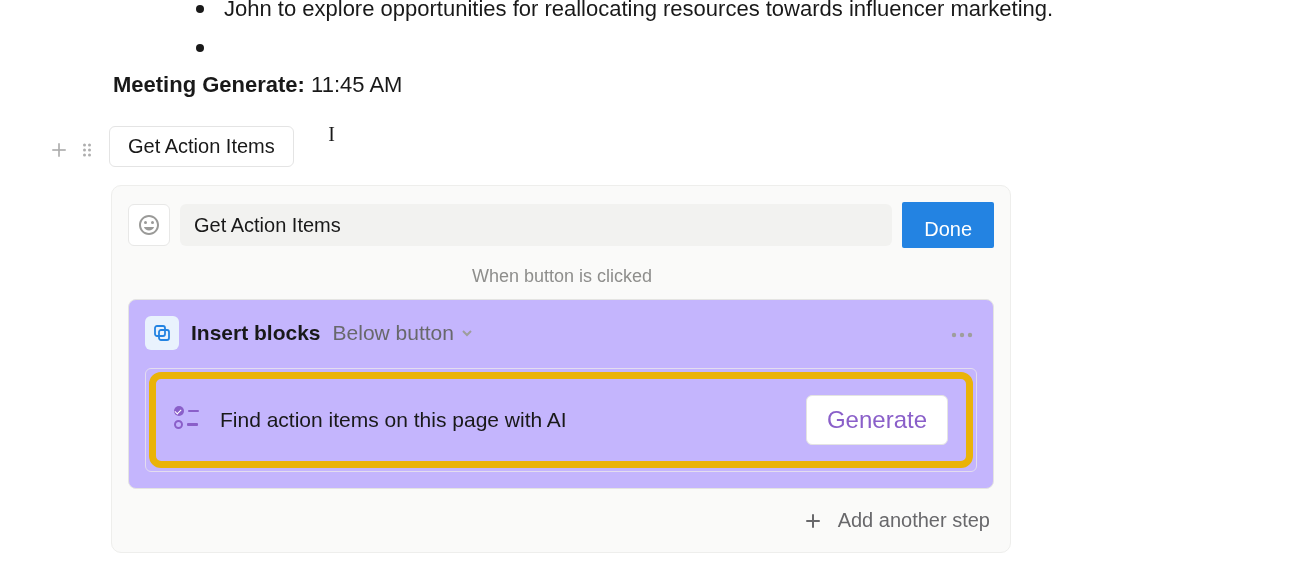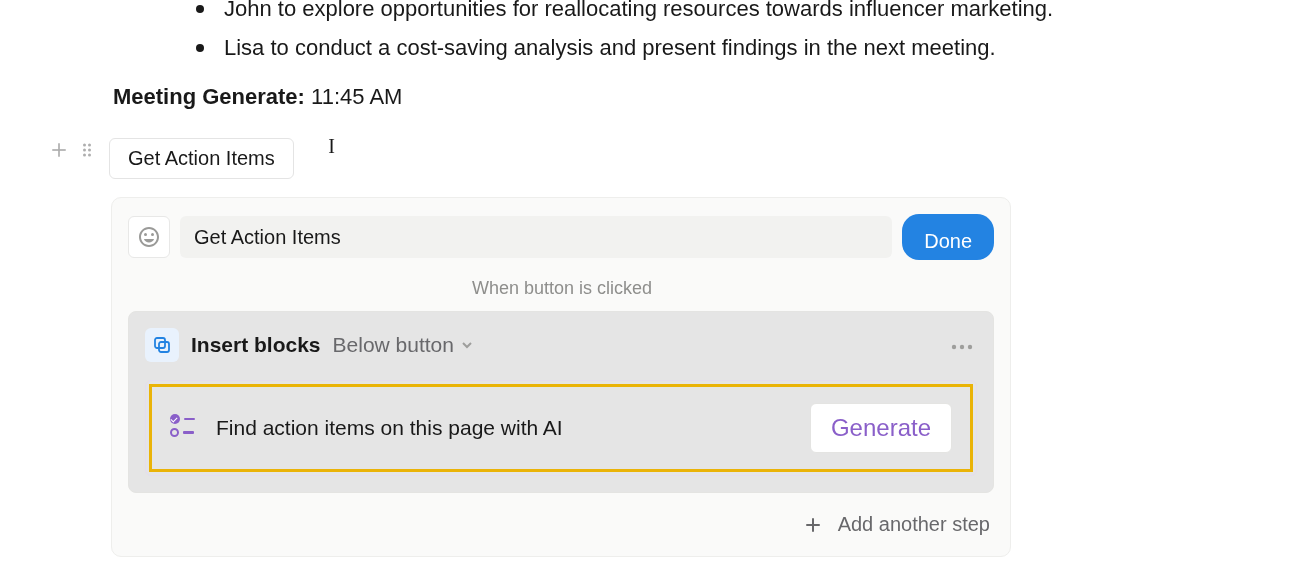--- a/index.html
+++ b/index.html
@@ -145,34 +145,34 @@
       font-size: 20px;
       color: #191919;
       font-family: inherit;
     }
     .done-btn {
       height: 46px;
       padding: 16px 22px;
       background: #2383e2;
       color: #fff;
       border: none;
-      border-radius: 17px;
+      border-radius: 2px;
       font-size: 20px;
       font-weight: 500;
       cursor: pointer;
     }
     .section-label {
       font-size: 18px;
       color: #8e8e8c;
       margin-bottom: 12px;
       margin-left: 2px;
       text-align: center;
     }
     .action-card {
-      background: #e5e5e5;
+      background: #c4b5fd;
       border: 1px solid #e4e4e2;
       border-radius: 8px;
       padding: 16px;
     }
     .action-header {
       display: flex;
       align-items: center;
       gap: 12px;
       margin-bottom: 18px;
     }
@@ -217,22 +217,22 @@
     .more-btn svg {
       width: 22px;
       height: 6px;
     }
     .ai-row {
       border: 1px solid #e4ddef;
       border-radius: 6px;
       padding: 3px;
     }
     .ai-row-inner {
-      border: 3px solid #eab308;
-      border-radius: 0;
+      border: 7px solid #eab308;
+      border-radius: 12px;
       padding: 16px 18px;
       display: flex;
       align-items: center;
       gap: 18px;
     }
     .ai-icon {
       width: 28px;
       height: 28px;
       position: relative;
       flex-shrink: 0;
@@ -319,21 +319,20 @@
 <body>
 
 <div class="content-area">
   <div class="bullet-list">
     <div class="bullet-item cut-off">
       <div class="bullet-dot"></div>
       <div>John to explore opportunities for reallocating resources towards influencer marketing.</div>
     </div>
     <div class="bullet-item">
       <div class="bullet-dot"></div>
-      <div>Lisa to conduct a cost-saving analysis and present findings in the next meeting.</div>
     </div>
   </div>
 
   <div class="meta-line">
     <span class="meta-label">Meeting Generate:</span>
     <span>11:45 AM</span>
   </div>
 
   <div class="block-handles">
     <div class="add-icon">

